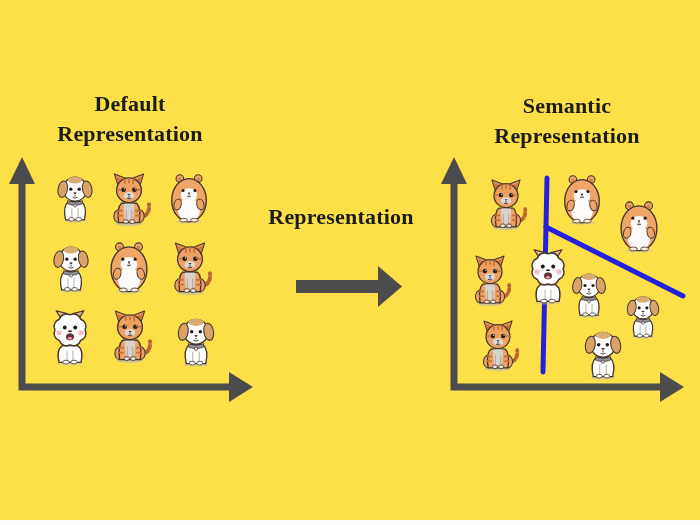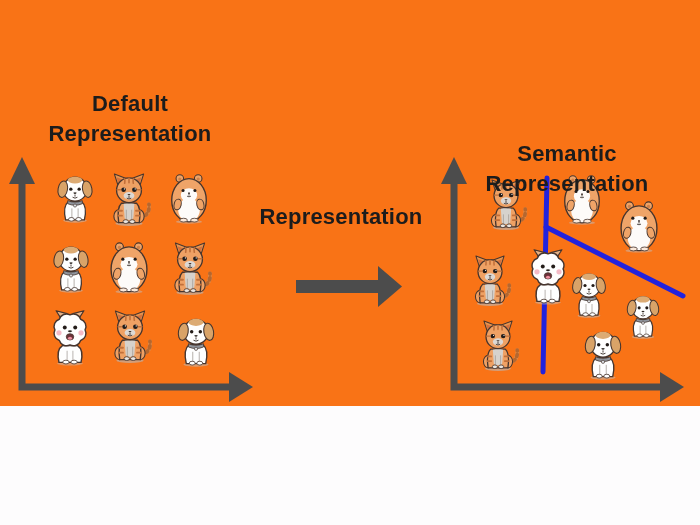--- a/index.html
+++ b/index.html
@@ -1,21 +1,21 @@
 <!DOCTYPE html>
 <html><head>
 <meta charset="utf-8">
 <style>
   html,body{margin:0;padding:0;}
   body{width:700px;height:525px;overflow:hidden;background:#fdfcfd;}
-  .canvas{position:relative;width:700px;height:406px;font-family:Liberation Sans, sans-serif;color:#1c1c1c;background:#f97316;}
+  .canvas{position:relative;width:700px;height:520px;font-family:Liberation Serif, serif;color:#1c1c1c;background:#fde047;}
   .ttl{position:absolute;text-align:center;font-weight:700;font-size:22px;line-height:30px;letter-spacing:.2px;}
   .ttl span{display:block;}
   #left-title{left:20px;top:89px;width:220px;}
-  #right-title{left:457px;top:91px;width:220px;margin-top:48px;}
+  #right-title{left:457px;top:91px;width:220px;}
   #mid-label{left:241px;top:202px;width:200px;}
   svg.diagram{position:absolute;left:0;top:0;}
 </style>
 </head>
 <body style="background: rgb(253, 252, 253);">
 
 <div class="canvas" style="color: rgb(28, 28, 28);">
 
   <svg class="diagram" width="700" height="525" viewBox="0 0 700 525" xmlns="http://www.w3.org/2000/svg" xmlns:xlink="http://www.w3.org/1999/xlink">
     <defs>

